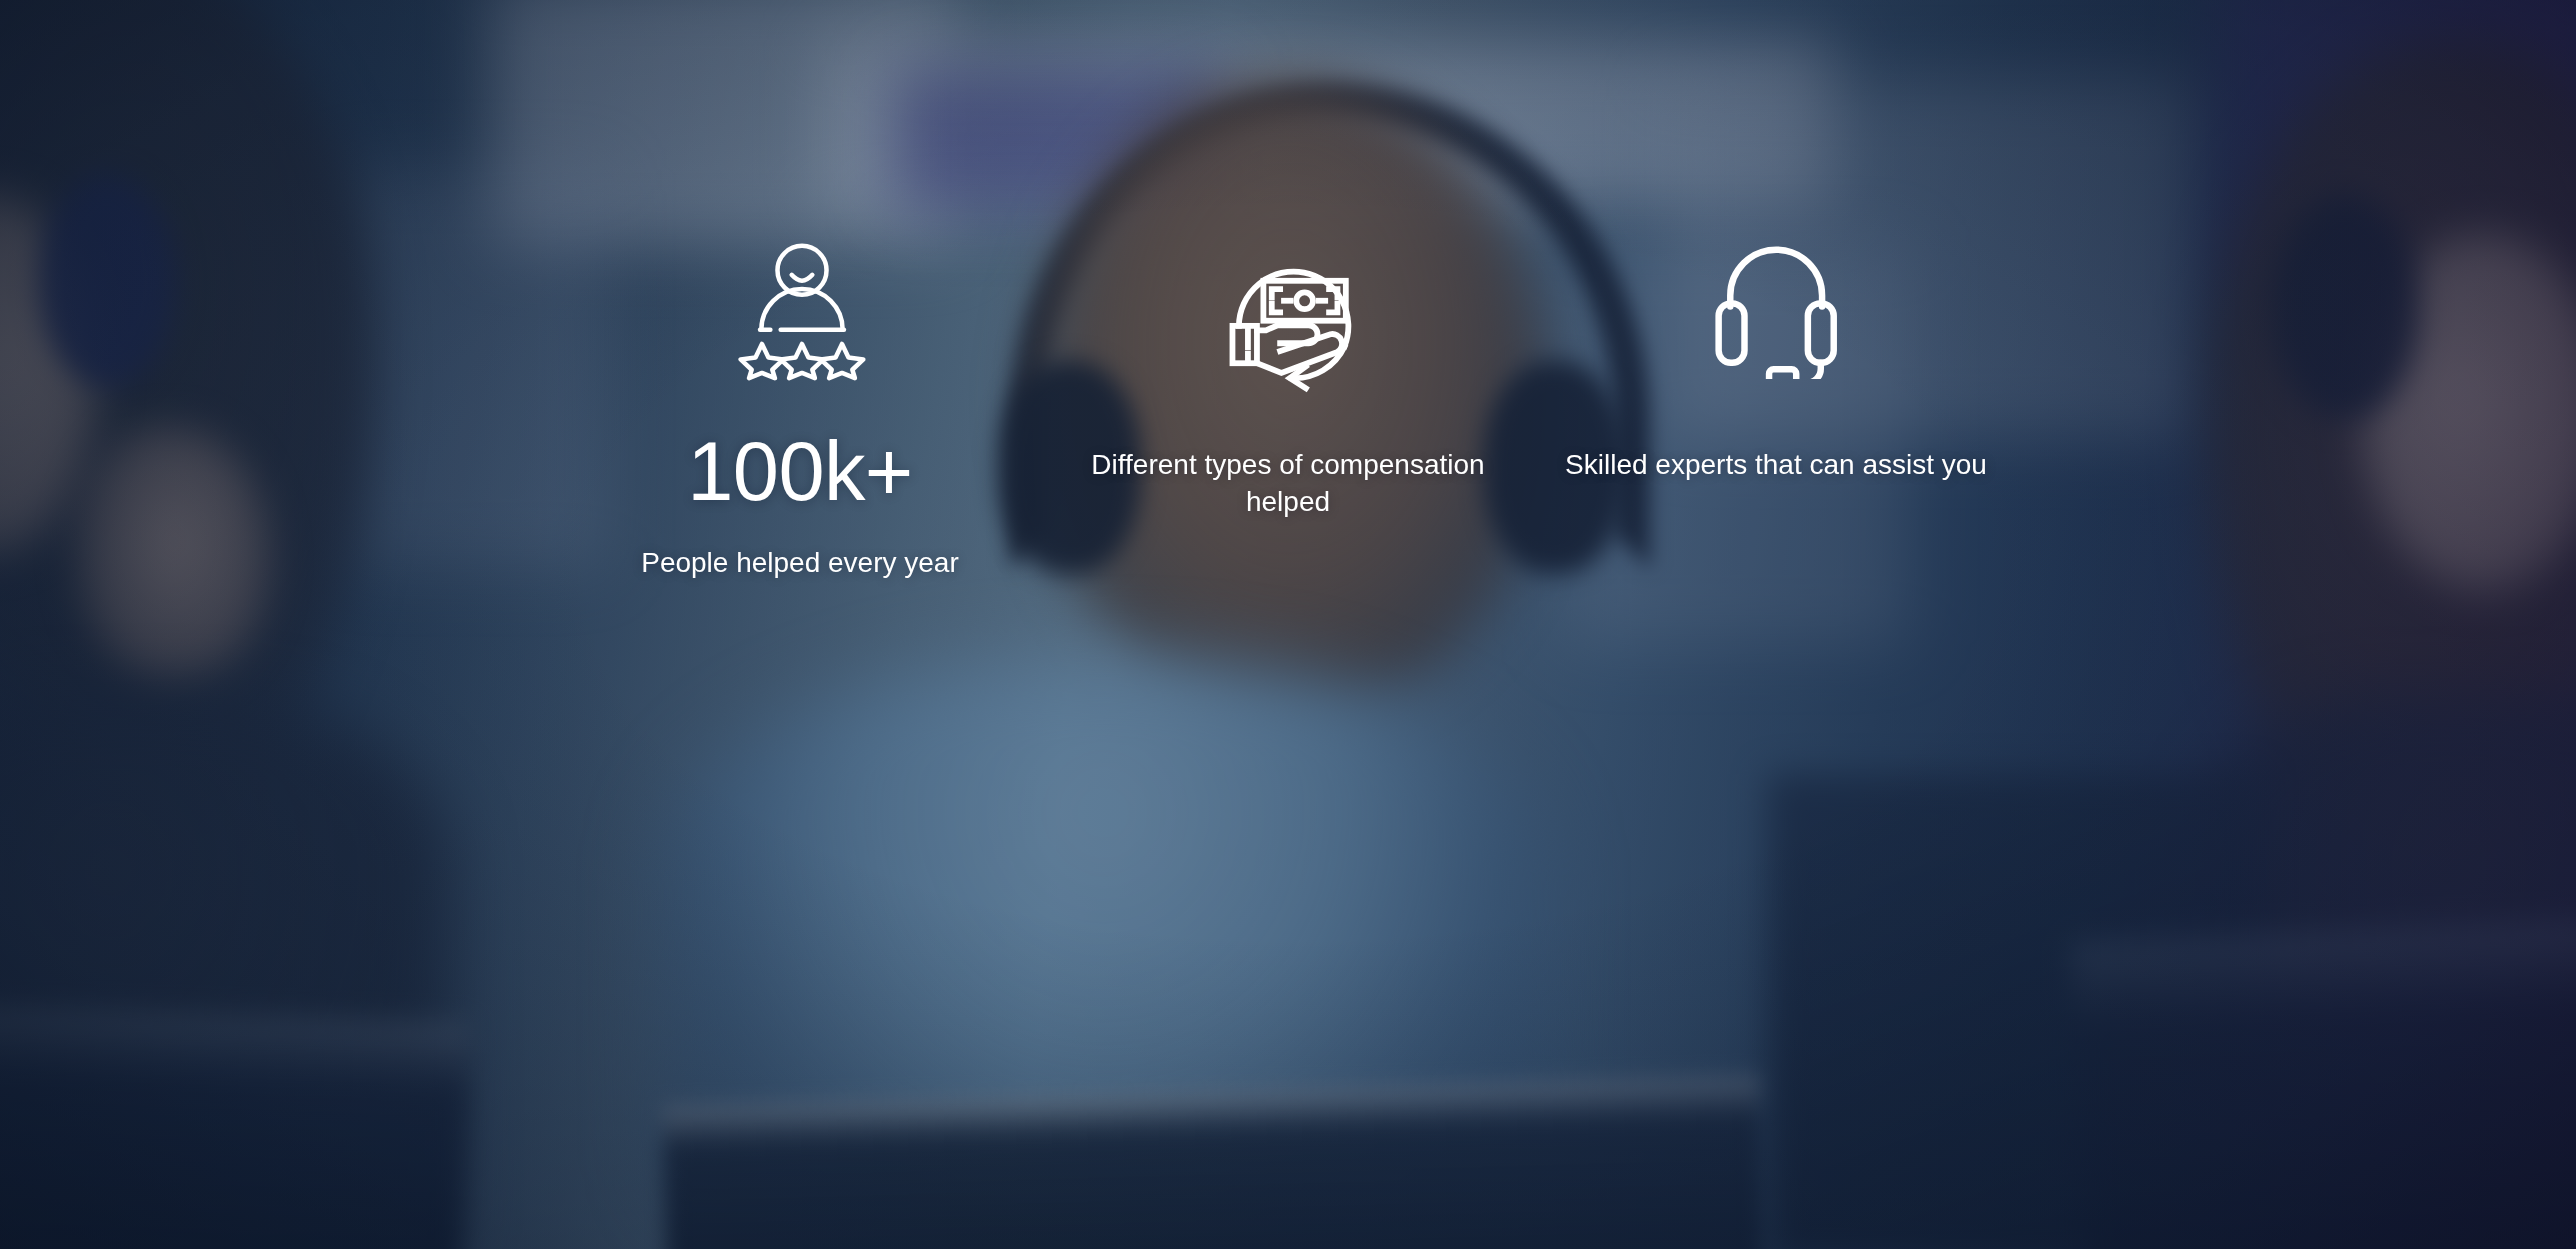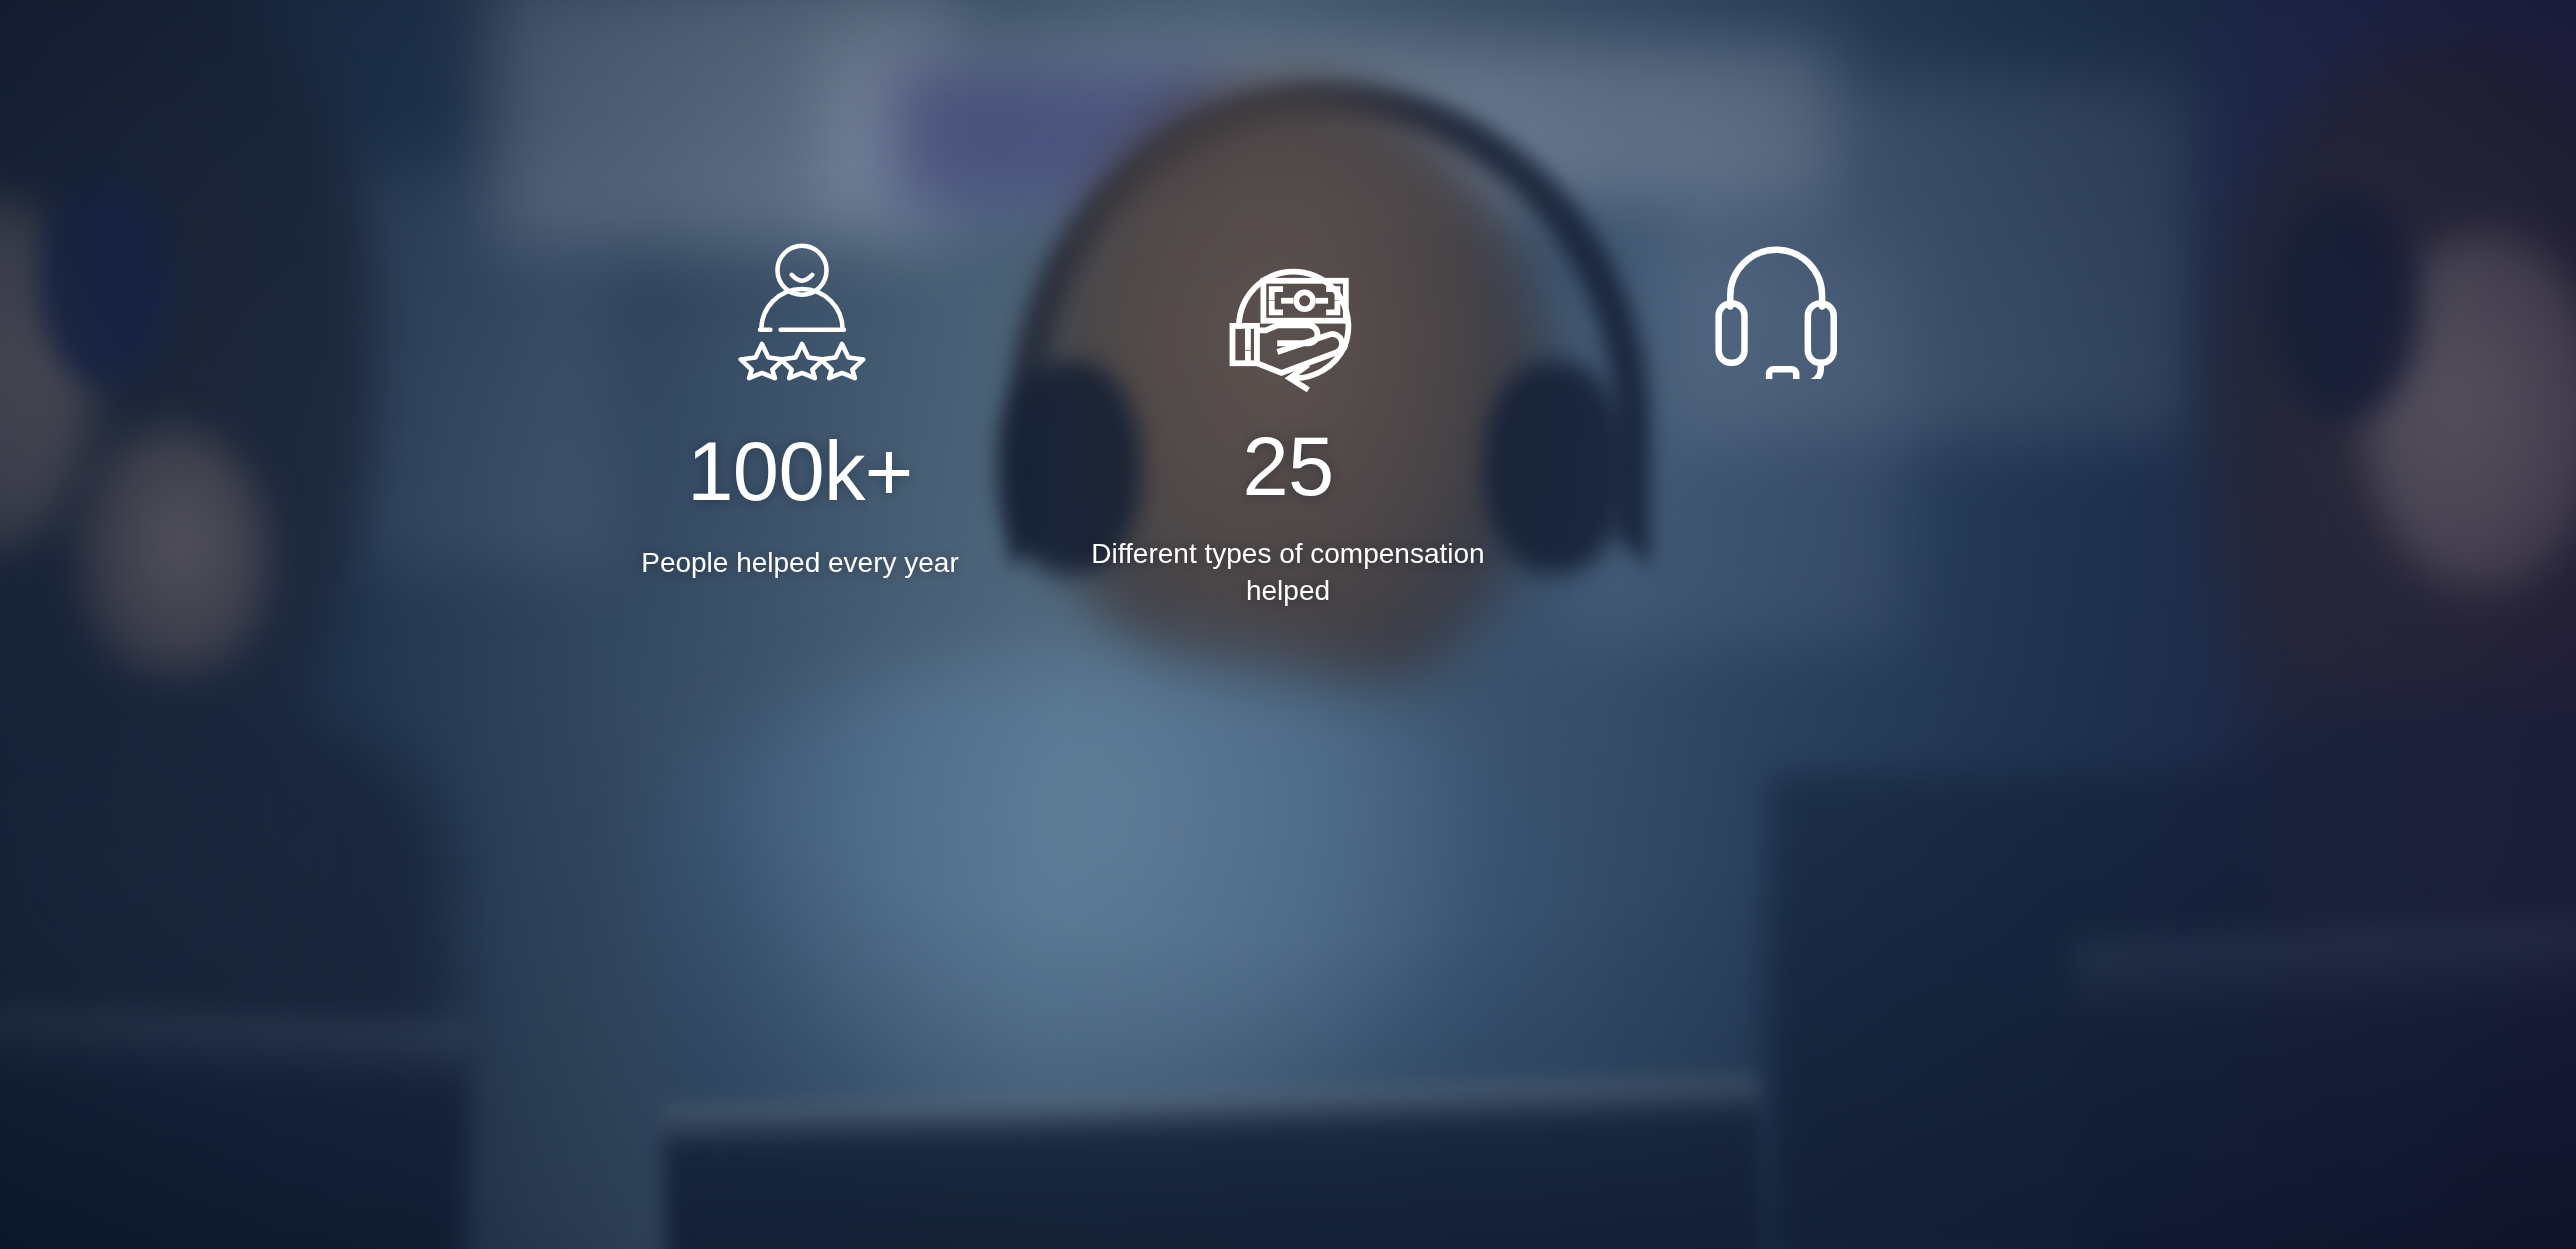--- a/index.html
+++ b/index.html
@@ -376,31 +376,31 @@
           <polyline points="188,112 201,112 201,99"></polyline>
           <line x1="118" y1="94" x2="128" y2="94"></line>
           <line x1="172" y1="94" x2="182" y2="94"></line>
           <rect x="38" y="133" width="38" height="58"></rect>
           <line x1="62" y1="140" x2="62" y2="166"></line>
           <line x1="62" y1="176" x2="62" y2="184"></line>
           <path d="M76 140 h14 l18 -8 h48 a14 14 0 0 1 0 28 h-44"></path>
           <path d="M76 191 l38 15 l86 -32 a15 15 0 0 0 -10 -28 l-78 26"></path>
         </svg>
       </div>
-      <div class="stat-value">25</div>
       <div class="stat-label">Different types of compensation helped</div>
     </div>
 
     <div class="stat stat-3">
       <div class="stat-icon">
         <svg width="139" height="139" viewBox="0 0 215 215" fill="none" stroke="#ffffff" stroke-width="10" stroke-linecap="round" stroke-linejoin="round">
           <path d="M36 103 V86 a71 71 0 0 1 142 0 v17"></path>
           <rect x="18" y="98" width="40" height="92" rx="19"></rect>
           <rect x="156" y="98" width="40" height="92" rx="19"></rect>
           <path d="M176 190 v9 a22 22 0 0 1 -22 22 h-16"></path>
           <rect x="96" y="200" width="42" height="30" rx="7"></rect>
         </svg>
       </div>
+      <div class="stat-label">Skilled experts that can assist you</div>
     </div>
 
   </div>
 </div>
 
 
 </body></html>

